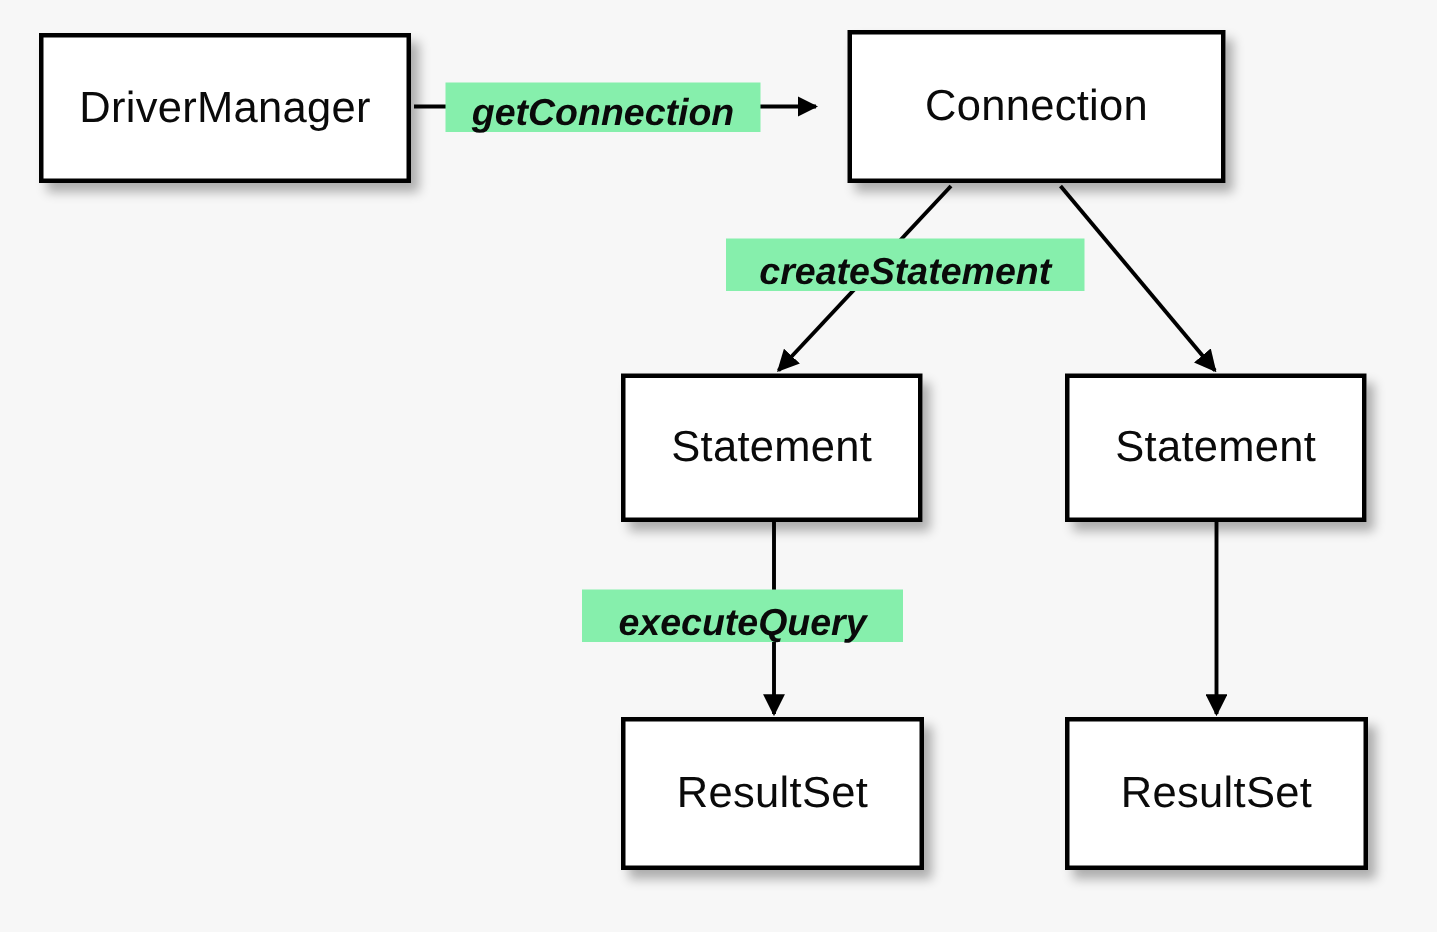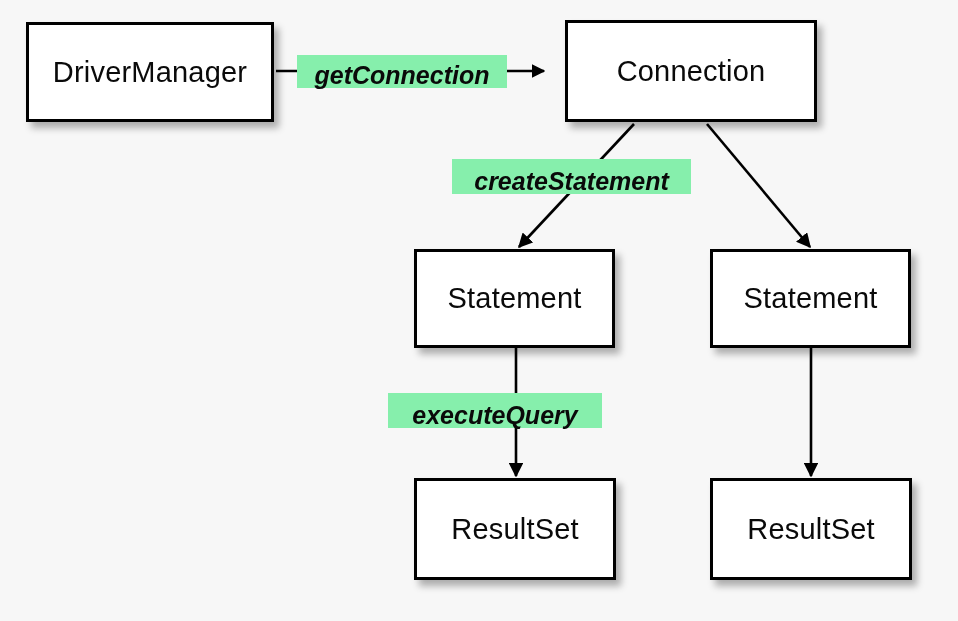--- a/index.html
+++ b/index.html
@@ -127,21 +127,21 @@
   </div>
 
   <div class="node" style="left:710px; top:478px; width:202px; height:102px;">
     <span class="node-label">ResultSet</span>
   </div>
 
   <div class="edge-label" style="left:297px; top:55px; width:210px; height:33px;">
     <span>getConnection</span>
   </div>
 
-  <div class="edge-label" style="left:452px; top:159px; width:239px; height:35px;">
+  <div class="edge-label" style="left:484px; top:159px; width:239px; height:35px;">
     <span>createStatement</span>
   </div>
 
   <div class="edge-label" style="left:388px; top:393px; width:214px; height:35px;">
     <span>executeQuery</span>
   </div>
 
 </div>
 
 </body></html>

